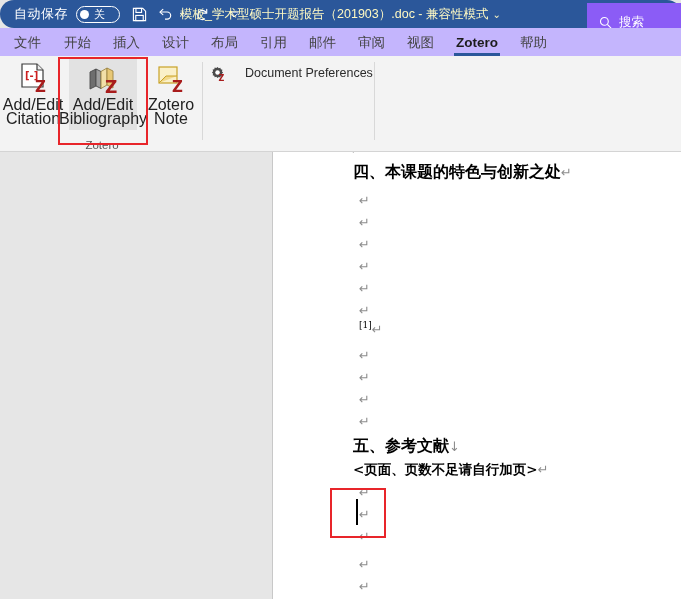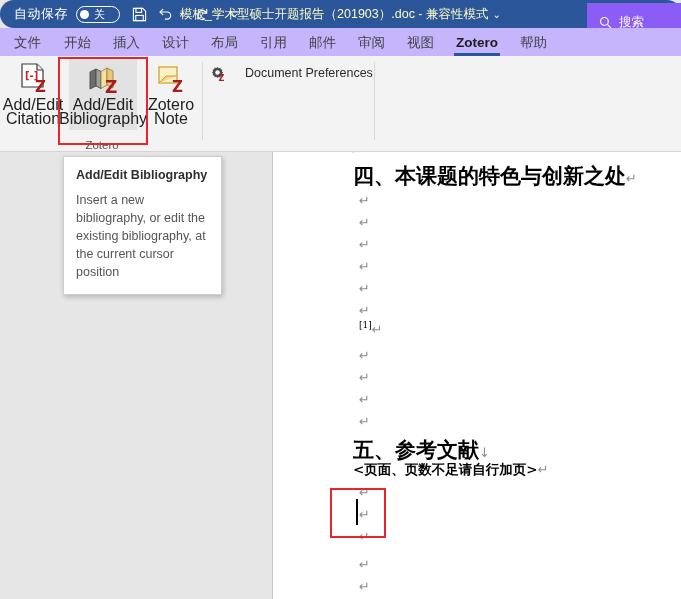--- a/index.html
+++ b/index.html
@@ -143,21 +143,21 @@
     background: #ffffff;
     border-left: 1px solid #c8c8c8;
   }
   .pagetopmark {
     position: absolute; left: 79px; top: -2px; font-size: 11px; color: #bdbdbd;
   }
   .doc-body { position: absolute; left: 0; top: 0; width: 100%; }
 
   .h-line {
     font-family: "DejaVu Serif", "Liberation Serif", serif;
-    font-size: 21px; font-weight: bold; color: #000000;
+    font-size: 16px; font-weight: bold; color: #000000;
     white-space: nowrap;
   }
   .sub-line {
     font-family: "DejaVu Serif", "Liberation Serif", serif;
     font-size: 13.5px; font-weight: bold; color: #000000;
     white-space: nowrap;
   }
   .pmark { color: #8d8d8d; font-size: 13px; font-family: "DejaVu Sans", sans-serif; }
   .lbmark { color: #8d8d8d; font-size: 13px; font-family: "DejaVu Sans", sans-serif; }
   .cite {
@@ -313,24 +313,20 @@
       </div>
 
 
     </div>
 
     <div class="grp-sep2"></div>
   </div>
 
   <div class="hl-ribbon"></div>
 
-  <div class="tooltip">
-    <div class="tt-title">Add/Edit Bibliography</div>
-    <div class="tt-body">Insert a new bibliography, or edit the existing bibliography, at the current cursor position</div>
-  </div>
 
   <div class="canvas">
     <div class="page">
 
       <span class="pagetopmark">˙</span>
 
       <div class="doc-body">
 
         <div class="row" style="top:10px; left:80px;">
           <span class="h-line">四、本课题的特色与创新之处</span><span class="pmark">↵</span>

